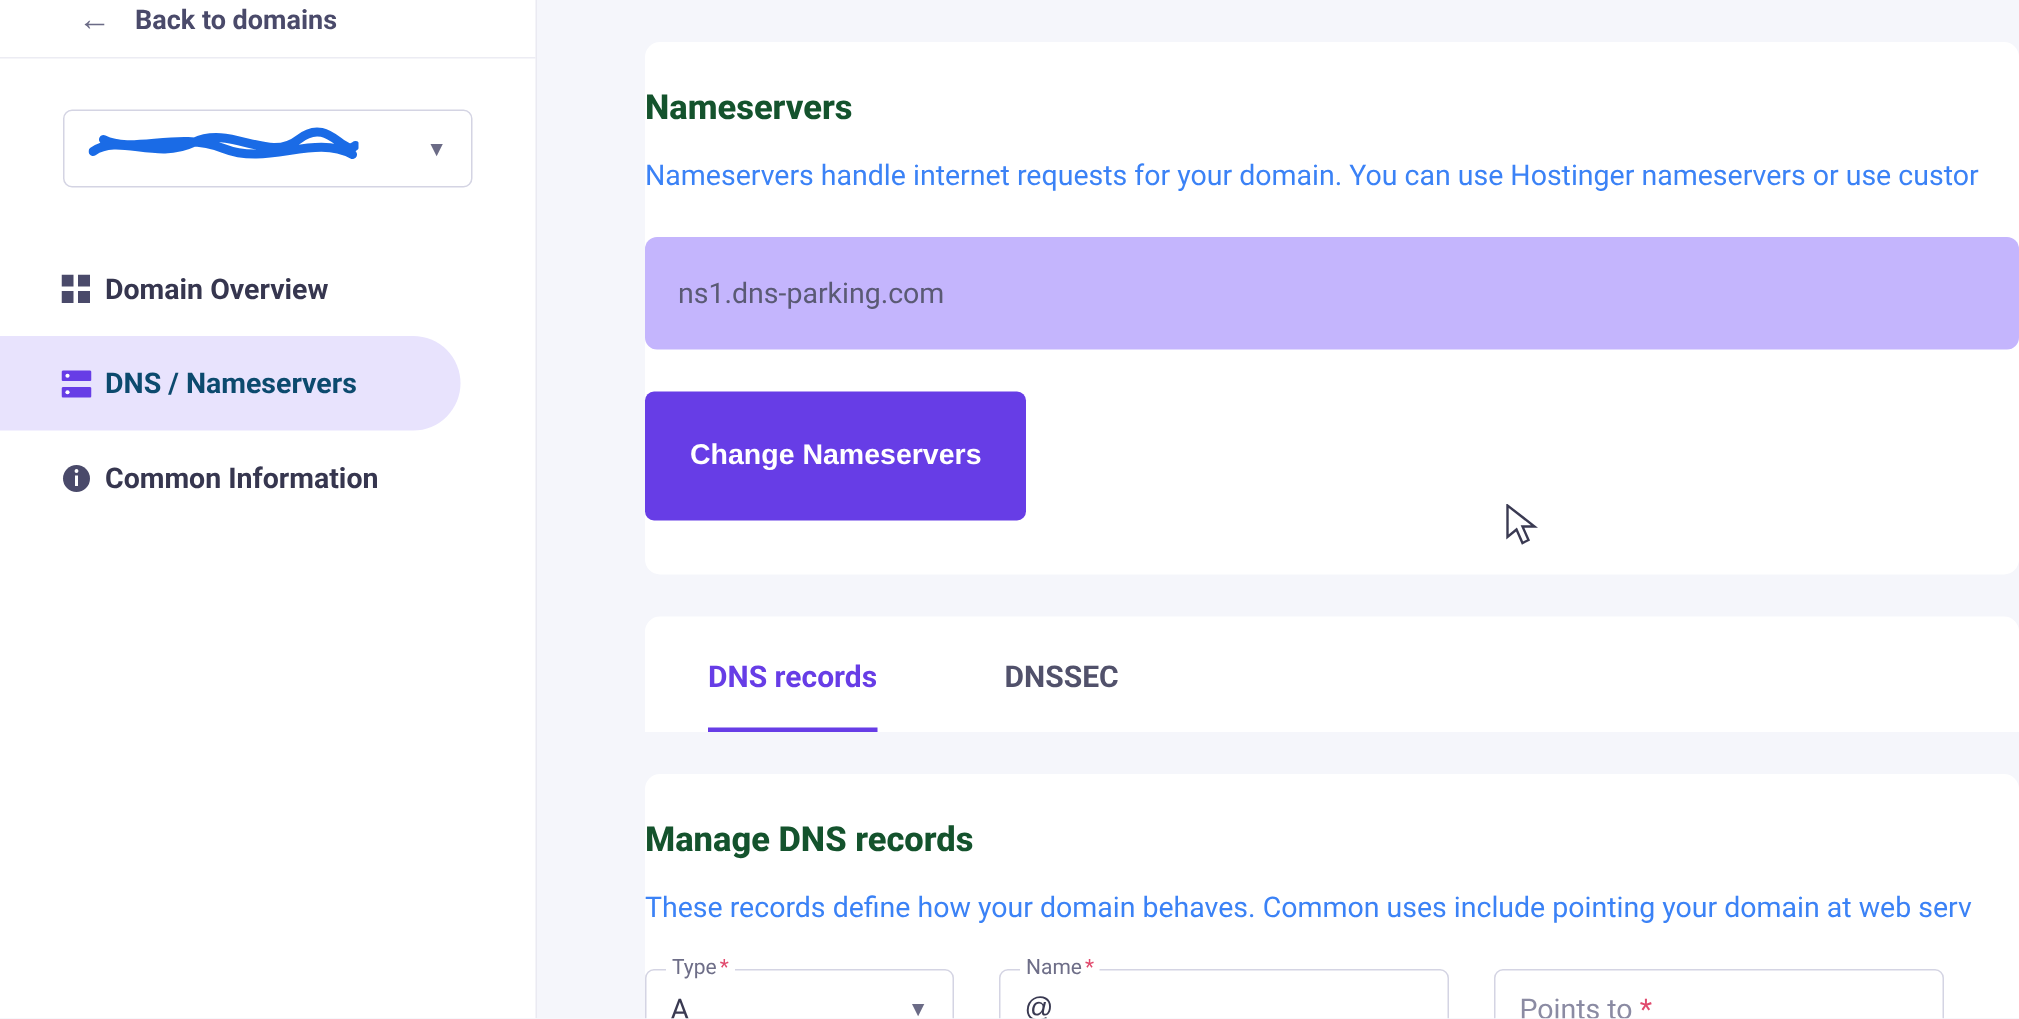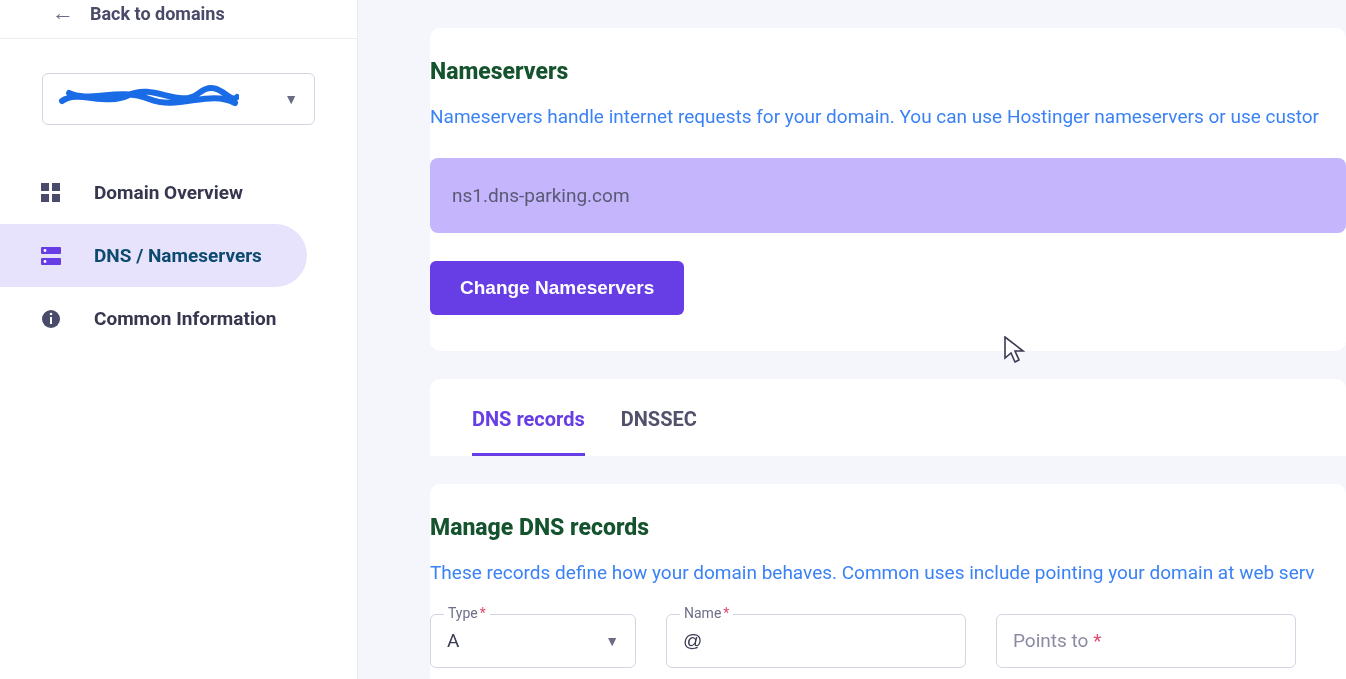--- a/index.html
+++ b/index.html
@@ -44,21 +44,21 @@
       padding: 0 16px;
       cursor: pointer;
       background: #fff;
     }
     .scribble {
       width: 180px; height: 28px;
     }
     .chevron { color: #6b6b86; font-size: 14px; }
     .nav-list { list-style: none; padding: 4px 0; }
     .nav-item {
-      display: flex; align-items: center; gap: 32px;
+      display: flex; align-items: center; gap: 8px;
       padding: 20px 30px 20px 40px;
       font-size: 19px; font-weight: 700;
       color: #36364f; cursor: pointer;
       border-top-right-radius: 36px;
       border-bottom-right-radius: 36px;
       margin-right: 50px;
       text-align: right;
     }
     .nav-item.active { background: #e8e3fd; color: #0c4a6e; }
     .nav-icon { width: 22px; height: 22px; display: inline-flex; align-items: center; justify-content: center; }
@@ -79,29 +79,29 @@
       border-radius: 8px;
       margin-top: 26px;
       padding: 18px 22px;
     }
     .ns-line { font-size: 19px; color: #5a5a74; line-height: 2.1; }
     .primary-btn {
       background: #673de6;
       color: #fff;
       border: none;
       border-radius: 6px;
-      padding: 16px 30px;
+      padding: 32px 30px;
       font-size: 19px;
       font-weight: 700;
       margin-top: 28px;
       cursor: pointer;
     }
     
     .tabs-row {
-      display: flex; gap: 36px;
+      display: flex; gap: 85px;
       padding: 28px 0 0 42px;
       margin-top: 28px;
       background: #fff;
       border-radius: 10px 10px 0 0;
     }
     .tab {
       font-size: 20px; font-weight: 700;
       color: #51516b;
       padding-bottom: 22px;
       cursor: pointer;

